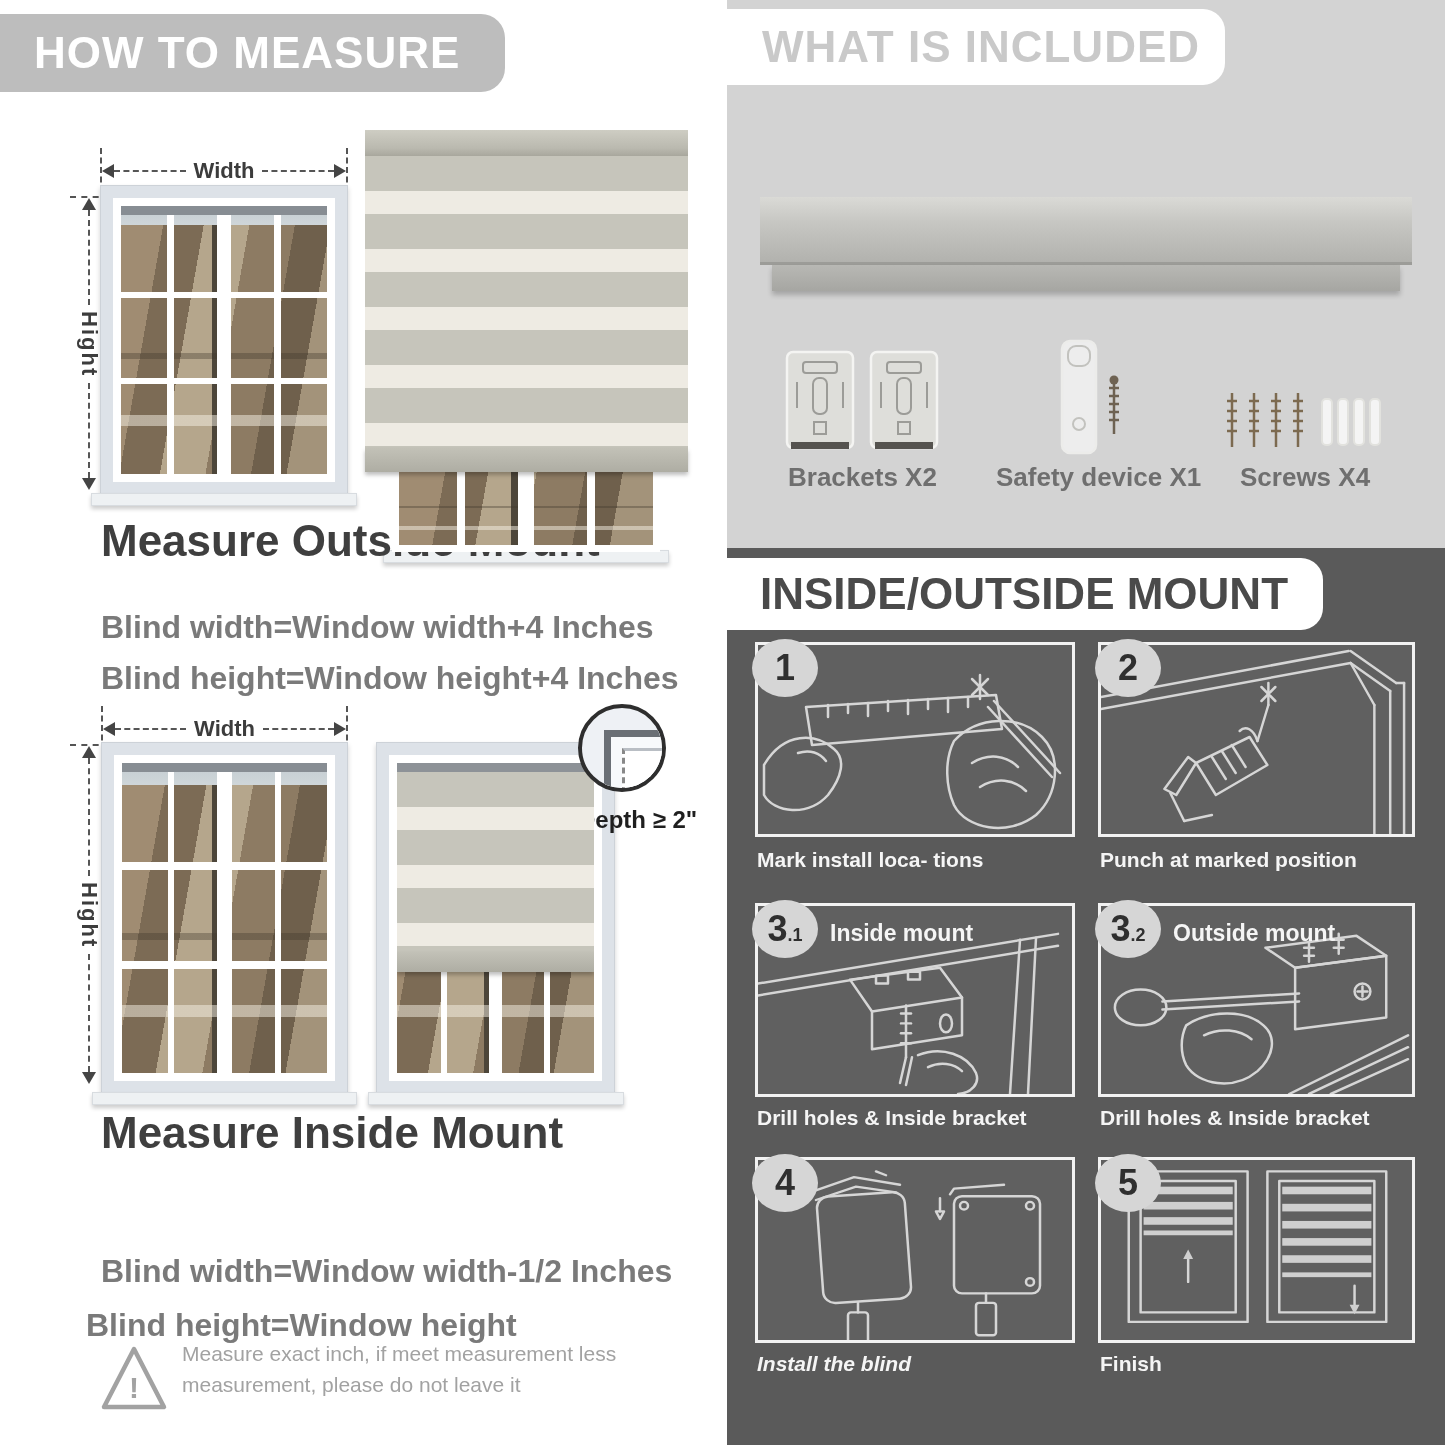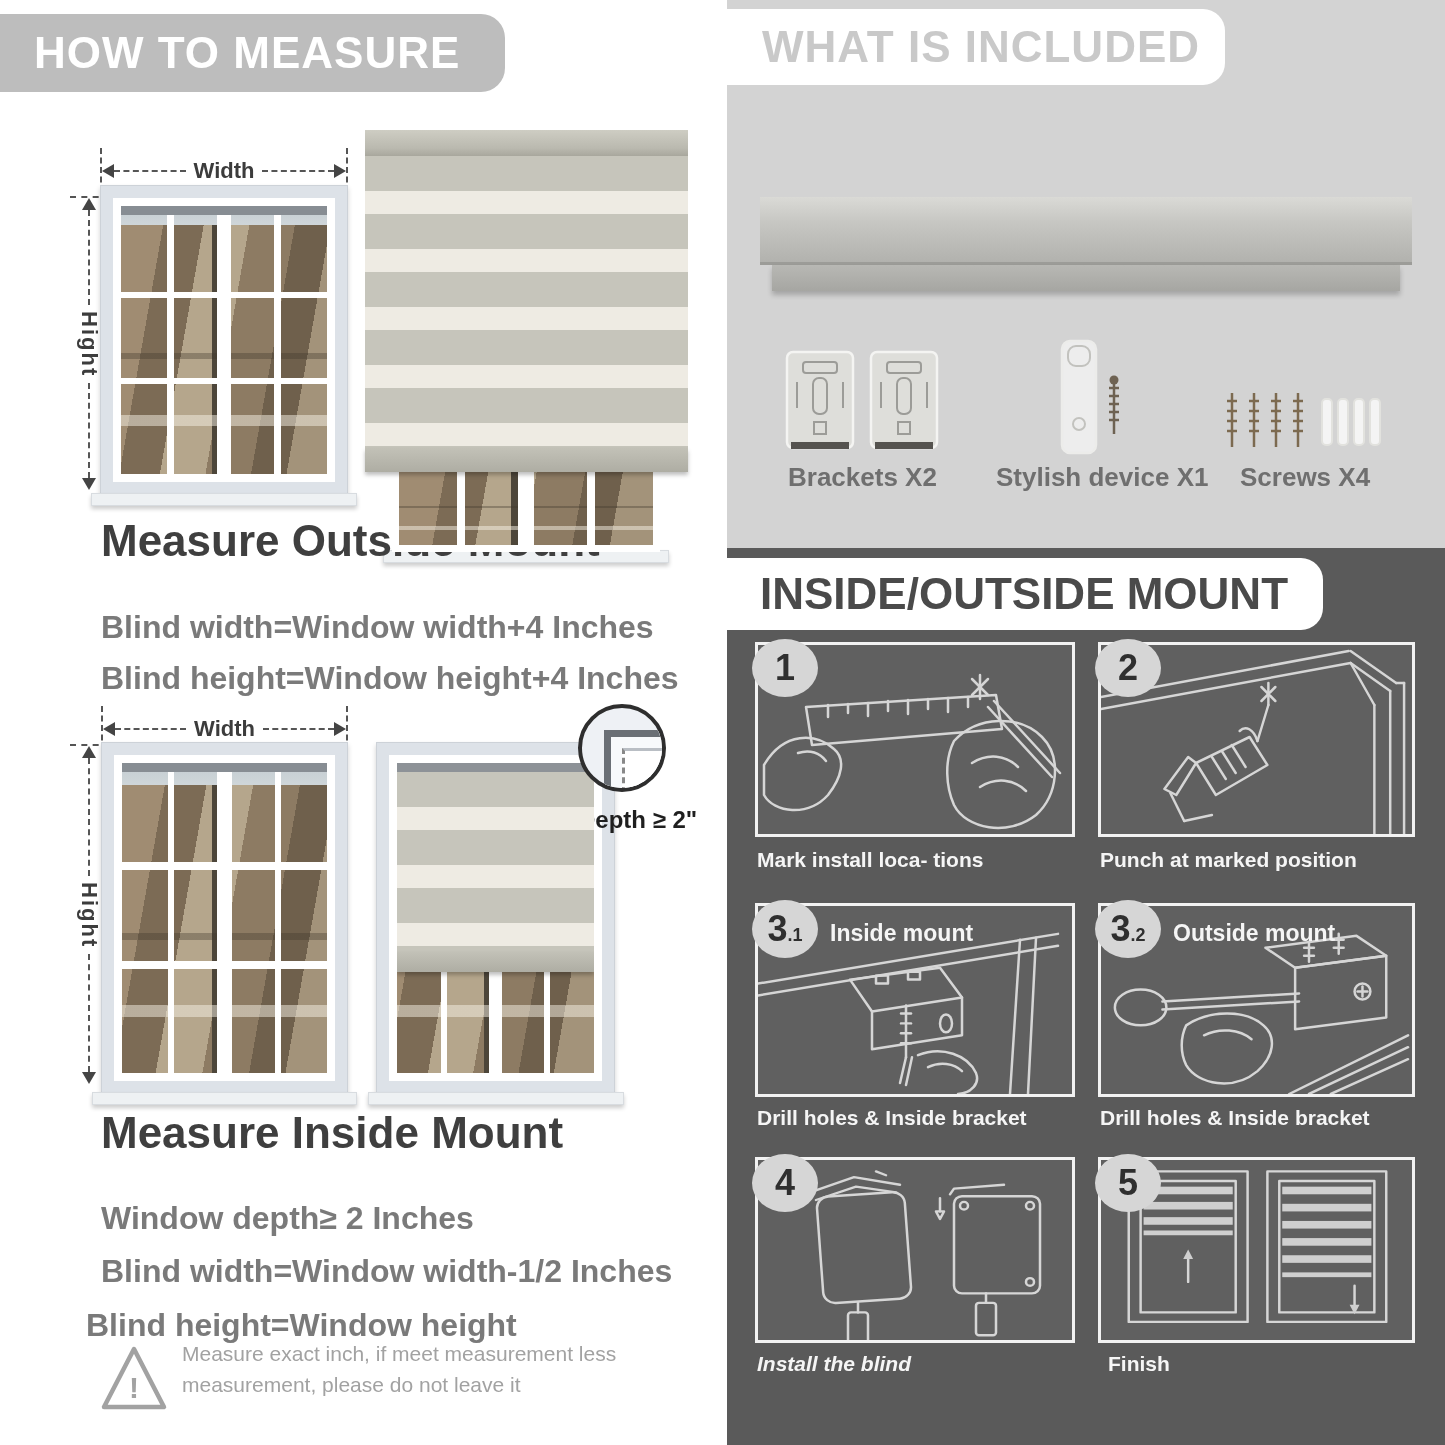--- a/index.html
+++ b/index.html
@@ -182,21 +182,20 @@
   </div>
   <div class="abs sill" style="left:368px;top:1092px;width:256px;height:13px;"></div>
 
   <div class="abs depth-circle" style="left:578px;top:704px;">
     <div class="corner"></div>
     <div class="corner2"></div>
   </div>
   <div class="abs depth-label" style="left:578px;top:806px;">Depth ≥ 2"</div>
 
   <div class="abs sec-head" style="left:101px;top:1108px;">Measure Inside Mount</div>
-  <div class="abs sec-line" style="left:101px;top:1176px;">Window depth≥ 2 Inches</div>
   <div class="abs sec-line" style="left:101px;top:1229px;">Blind width=Window width-1/2 Inches</div>
   <div class="abs sec-line" style="left:86px;top:1283px;">Blind height=Window height</div>
 
   <svg class="abs" style="left:98px;top:1342px;" width="72" height="74" viewBox="0 0 72 74">
     <path d="M36 7 L66 65 L6 65 Z" fill="none" stroke="#a2a2a2" stroke-width="4.5" stroke-linejoin="round"></path>
     <text x="36" y="56" text-anchor="middle" font-size="30" font-weight="bold" fill="#a2a2a2">!</text>
   </svg>
   <div class="abs warn-text" style="left:182px;top:1338px;width:460px;">
     <div>Measure exact inch, if meet measurement less</div>
     <div>measurement, please do not leave it</div>
@@ -277,21 +276,21 @@
     </g>
     <g fill="rgba(255,255,255,0.75)" stroke="#e2e2de" stroke-width="2">
       <rect x="100" y="14" width="10" height="46" rx="4"></rect>
         <rect x="116" y="14" width="10" height="46" rx="4"></rect>
       <rect x="132" y="14" width="10" height="46" rx="4"></rect>
         <rect x="148" y="14" width="10" height="46" rx="4"></rect>
     </g>
   </svg>
 
   <div class="abs item-label" style="left:788px;top:462px;">Brackets X2</div>
-  <div class="abs item-label" style="left:996px;top:462px;">Stylish device X1</div>
+  <div class="abs item-label" style="left:996px;top:462px;">Safety device X1</div>
   <div class="abs item-label" style="left:1240px;top:462px;">Screws X4</div>
 
   <div class="abs rdark"></div>
   <div class="abs dheader">INSIDE/OUTSIDE MOUNT</div>
 
   <div class="abs panel" style="left:755px;top:642px;width:320px;height:195px;">
     <div class="badge">
       <span class="n">1</span>
         <span class="s"></span>
     </div>
@@ -467,15 +466,15 @@
       <rect class="fillbar" x="183" y="28" width="90" height="8"></rect>
         <rect class="fillbar" x="183" y="46" width="90" height="8"></rect>
       <rect class="fillbar" x="183" y="64" width="90" height="8"></rect>
         <rect class="fillbar" x="183" y="82" width="90" height="8"></rect>
       <rect class="fillbar" x="183" y="100" width="90" height="8"></rect>
         <rect class="fillbar" x="183" y="118" width="90" height="5"></rect>
       <line x1="256" y1="132" x2="256" y2="156"></line>
         <polygon class="fillbar" points="251,152 261,152 256,162"></polygon>
     </svg>
   </div>
-  <div class="abs caption" style="left:1100px;top:1352px;width:317px;margin-left:8px;">Finish</div>
+  <div class="abs caption" style="left:1100px;top:1352px;width:317px;">Finish</div>
 
 </div>
 
 </body></html>

